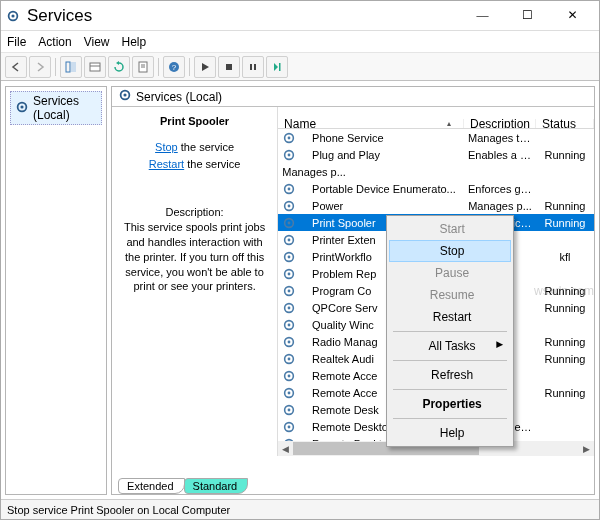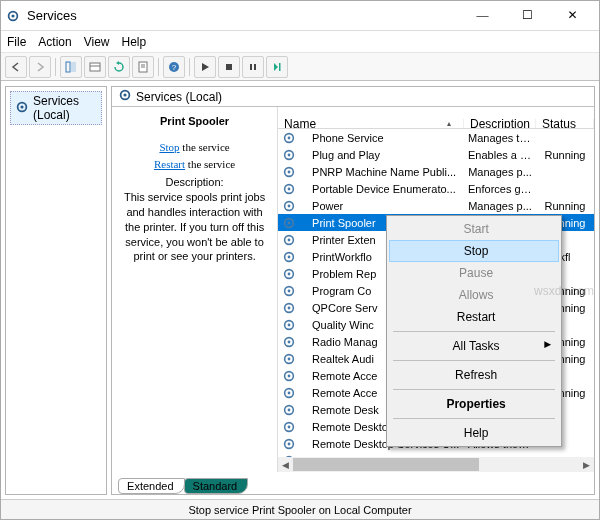--- a/index.html
+++ b/index.html
@@ -1,57 +1,57 @@
 <!DOCTYPE html>
 <html><head>
   <meta charset="utf-8">
   <style>
     * { box-sizing: border-box; margin: 0; padding: 0; }
     body { font-family: "Segoe UI", Tahoma, sans-serif; font-size: 12px; background: #fff; width: 600px; height: 520px; overflow: hidden; border: 1px solid #aaa; display: flex; flex-direction: column; }
     .titlebar { height: 30px; display: flex; align-items: center; padding: 0 4px; border-bottom: 1px solid #ddd; }
     .titlebar .app-icon { width: 16px; height: 16px; margin-right: 6px; display: flex; align-items: center; justify-content: center; }
-    .titlebar .title { flex: 1; font-size: 13px; }
+    .titlebar .title { flex: 1; font-size: 17px; }
     .titlebar .win-controls { display: flex; }
     .titlebar .win-btn { width: 45px; height: 29px; display: flex; align-items: center; justify-content: center; font-family: "Segoe UI Symbol"; }
     .menubar { height: 22px; display: flex; align-items: center; padding: 0 6px; gap: 12px; border-bottom: 1px solid #e5e5e5; }
     .menubar span { font-size: 12px; }
     .toolbar { height: 28px; display: flex; align-items: center; padding: 2px 4px; gap: 2px; border-bottom: 1px solid #c0c0c0; background: #f8f8f8; }
     .toolbar .tbtn { width: 22px; height: 22px; border: 1px solid #d0d0d0; background: #f5f5f5; display: flex; align-items: center; justify-content: center; border-radius: 2px; }
     .toolbar .sep { width: 1px; height: 18px; background: #ccc; margin: 0 2px; }
     .main { flex: 1; display: flex; overflow: hidden; border-top: 1px solid #fff; }
     .tree { width: 130px; border: 1px solid #b5b5b5; margin: 4px 0 4px 4px; background: #fff; padding: 4px 4px; }
     .tree-item { display: flex; align-items: center; gap: 4px; padding: 2px 4px; background: #e5f3ff; border: 1px dotted #99c; }
     .content { flex: 1; display: flex; flex-direction: column; margin: 4px 4px 4px 4px; border: 1px solid #b5b5b5; position: relative; }
     .content-header { height: 20px; display: flex; align-items: center; background: #fff; border-bottom: 1px solid #c0c0c0; padding: 0 6px; gap: 4px; }
     .content-body { flex: 1; display: flex; overflow: hidden; text-align: center; }
     .detail-pane { width: 165px; padding: 8px 10px; font-size: 11px; overflow: hidden; }
     .detail-pane .svc-name { font-weight: bold; margin-bottom: 12px; }
     .detail-pane .link { color: #0066cc; text-decoration: underline; }
-    .detail-pane .actions { margin-bottom: 4px; line-height: 1.5; font-family: Liberation Serif, serif; }
+    .detail-pane .actions { margin-bottom: 34px; line-height: 1.5; }
     .detail-pane .desc-label { margin-bottom: 2px; }
     .detail-pane .desc-text { line-height: 1.35; }
     .list-pane { flex: 1; border-left: 1px solid #ddd; display: flex; flex-direction: column; overflow: hidden; position: relative; }
     .list-header { display: flex; height: 22px; border-bottom: 1px solid #d9d9d9; background: #fff; font-size: 12px; }
     .list-header .col { padding: 3px 6px; border-right: 1px solid #eee; display: flex; align-items: center; white-space: nowrap; overflow: hidden; margin-top: 12px; }
     .col-name { flex: 1; }
     .col-desc { width: 72px; }
     .col-status { width: 58px; }
     .list-body { flex: 1; overflow: hidden; position: relative; }
     .row { display: flex; height: 17px; font-size: 11px; align-items: center; }
     .row .c { padding: 0 4px; white-space: nowrap; overflow: hidden; text-overflow: ellipsis; }
     .row .c-name { flex: 1; display: flex; align-items: center; gap: 16px; }
     .row .c-desc { width: 72px; }
     .row .c-status { width: 58px; }
     .row.selected { background: #0078d7; color: #fff; }
     .svc-gear { width: 14px; height: 14px; display: flex; align-items: center; justify-content: center; flex-shrink: 0; }
-    .tabs { display: flex; height: 22px; background: #fff; padding-left: 6px; align-items: flex-end; }
+    .tabs { display: flex; height: 22px; background: #fff; padding-left: 6px; align-items: flex-end; margin-top: 16px; }
     .tab { border: 1px solid #aaa; border-top-left-radius: 4px; border-bottom-left-radius: 4px; border-bottom-right-radius: 10px; padding: 1px 10px 1px 8px; font-size: 11px; margin-right: -1px; background: #fff; }
-    .tab.inactive { background: #0f766e; }
-    .statusbar { height: 20px; padding: 2px 6px; border-top: 1px solid #ccc; background: #f5f5f5; font-size: 11px; display: flex; align-items: center; justify-content: center; }
-    .ctx-menu { position: absolute; top: 108px; left: 108px; width: 176px; background: #f0f0f0; border: 1px solid #a0a0a0; box-shadow: 3px 3px 4px rgba(0,0,0,0.3); font-size: 12px; padding: 2px; z-index: 100; }
+    .tab.inactive { background: #5eead4; }
+    .statusbar { height: 20px; padding: 2px 6px; border-top: 1px solid #ccc; background: #f5f5f5; font-size: 11px; display: flex; align-items: center; }
+    .ctx-menu { position: absolute; top: 108px; left: 108px; width: 128px; background: #f0f0f0; border: 1px solid #a0a0a0; box-shadow: 3px 3px 4px rgba(0,0,0,0.3); font-size: 12px; padding: 2px; z-index: 100; }
     .ctx-item { padding: 4px 20px 4px 24px; white-space: nowrap; position: relative; }
     .ctx-item.disabled { color: #888; }
     .ctx-item.hover { background: #cce8ff; border: 1px solid #99d1ff; padding: 3px 19px 3px 23px; }
     .ctx-sep { height: 1px; background: #c0c0c0; margin: 3px 4px; }
     .ctx-item .arrow { position: absolute; right: 8px; top: 4px; }
     .gear-svg { width:14px; height:14px; }
     .hscrollbar { position: absolute; bottom: 0; left: 0; right: 0; height: 15px; background: #f0f0f0; display: flex; align-items: center; }
     .hscrollbar .btn { width: 15px; height: 15px; display: flex; align-items: center; justify-content: center; background: #f0f0f0; color: #606060; font-size: 9px; }
     .hscrollbar .track { flex: 1; height: 15px; background: #f0f0f0; position: relative; }
     .hscrollbar .thumb { position: absolute; left: 0; top: 1px; height: 13px; width: 65%; background: #c2c2c2; }
@@ -212,29 +212,20 @@
                     <circle cx="8" cy="8" r="5" fill="none" stroke="#4a7ba8" stroke-width="1.8"></circle>
                     <circle cx="8" cy="8" r="1.6" fill="#4a7ba8"></circle>
                   </svg>
                 </span>
                 <span>Plug and Play</span>
               </div>
               <div class="c c-desc">Enables a c...</div>
               <div class="c c-status">Running</div>
             </div>
             <div class="row">
-              <div class="c c-name">
-                <span class="svc-gear">
-                  <svg class="gear-svg" viewBox="0 0 16 16">
-                    <circle cx="8" cy="8" r="5" fill="none" stroke="#4a7ba8" stroke-width="1.8"></circle>
-                    <circle cx="8" cy="8" r="1.6" fill="#4a7ba8"></circle>
-                  </svg>
-                </span>
-                <span>PNRP Machine Name Publi...</span>
-              </div>
               <div class="c c-desc">Manages p...</div>
               <div class="c c-status"></div>
             </div>
             <div class="row">
               <div class="c c-name">
                 <span class="svc-gear">
                   <svg class="gear-svg" viewBox="0 0 16 16">
                     <circle cx="8" cy="8" r="5" fill="none" stroke="#4a7ba8" stroke-width="1.8"></circle>
                     <circle cx="8" cy="8" r="1.6" fill="#4a7ba8"></circle>
                   </svg>
@@ -471,21 +462,21 @@
           <div class="track">
               <div class="thumb"></div>
             </div>
           <div class="btn">▶</div>
         </div>
 
         <div class="ctx-menu" id="ctx-menu">
             <div class="ctx-item disabled">Start</div>
             <div class="ctx-item hover">Stop</div>
             <div class="ctx-item disabled">Pause</div>
-            <div class="ctx-item disabled">Allows</div>
+            <div class="ctx-item disabled">Resume</div>
             <div class="ctx-item">Restart</div>
             <div class="ctx-sep"></div>
             <div class="ctx-item">All Tasks<span class="arrow" style="font-size: 9px;">▶</span></div>
             <div class="ctx-sep"></div>
             <div class="ctx-item">Refresh</div>
             <div class="ctx-sep"></div>
             <div class="ctx-item" style="font-weight: bold;">Properties</div>
             <div class="ctx-sep"></div>
             <div class="ctx-item">Help</div>
           </div>

